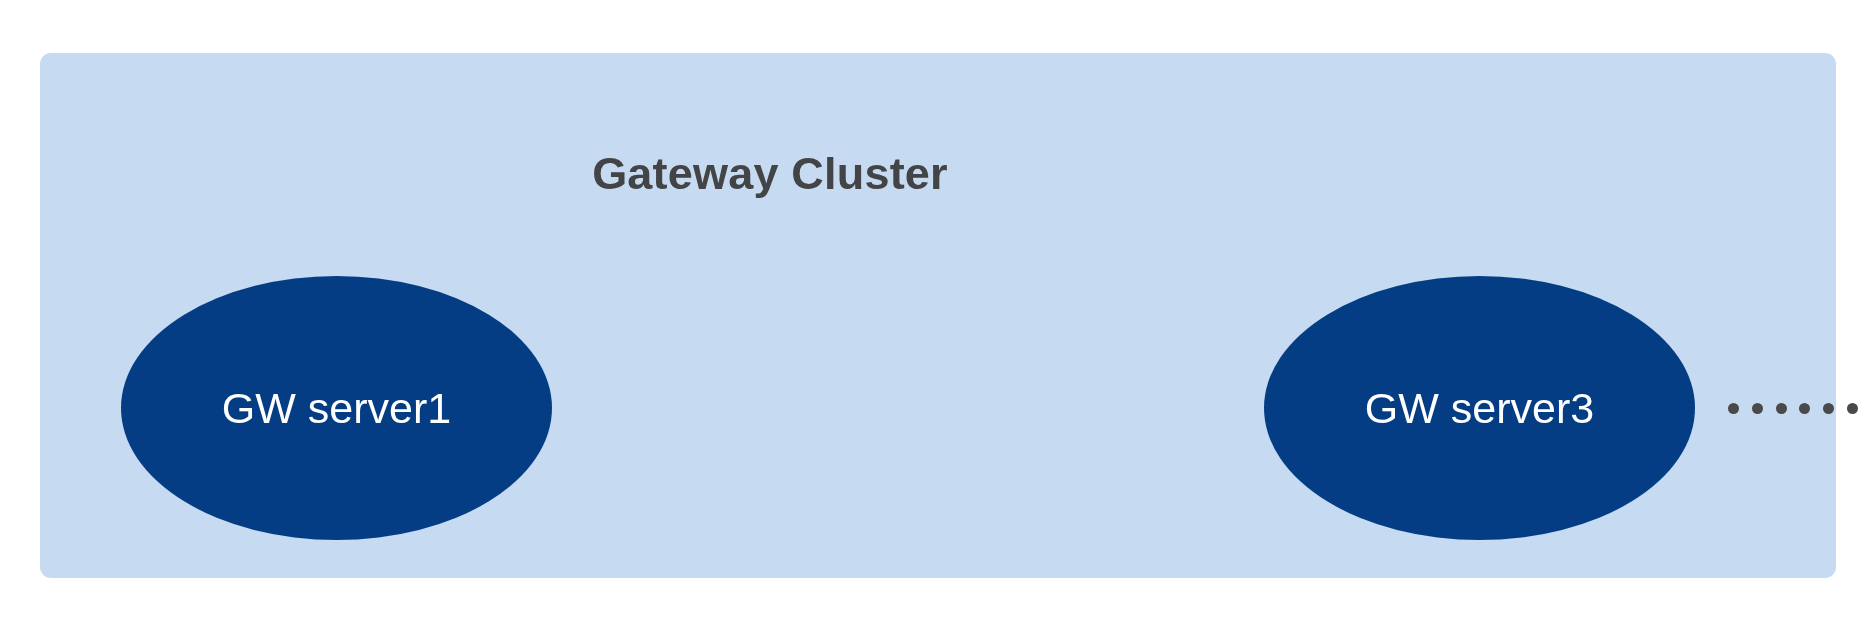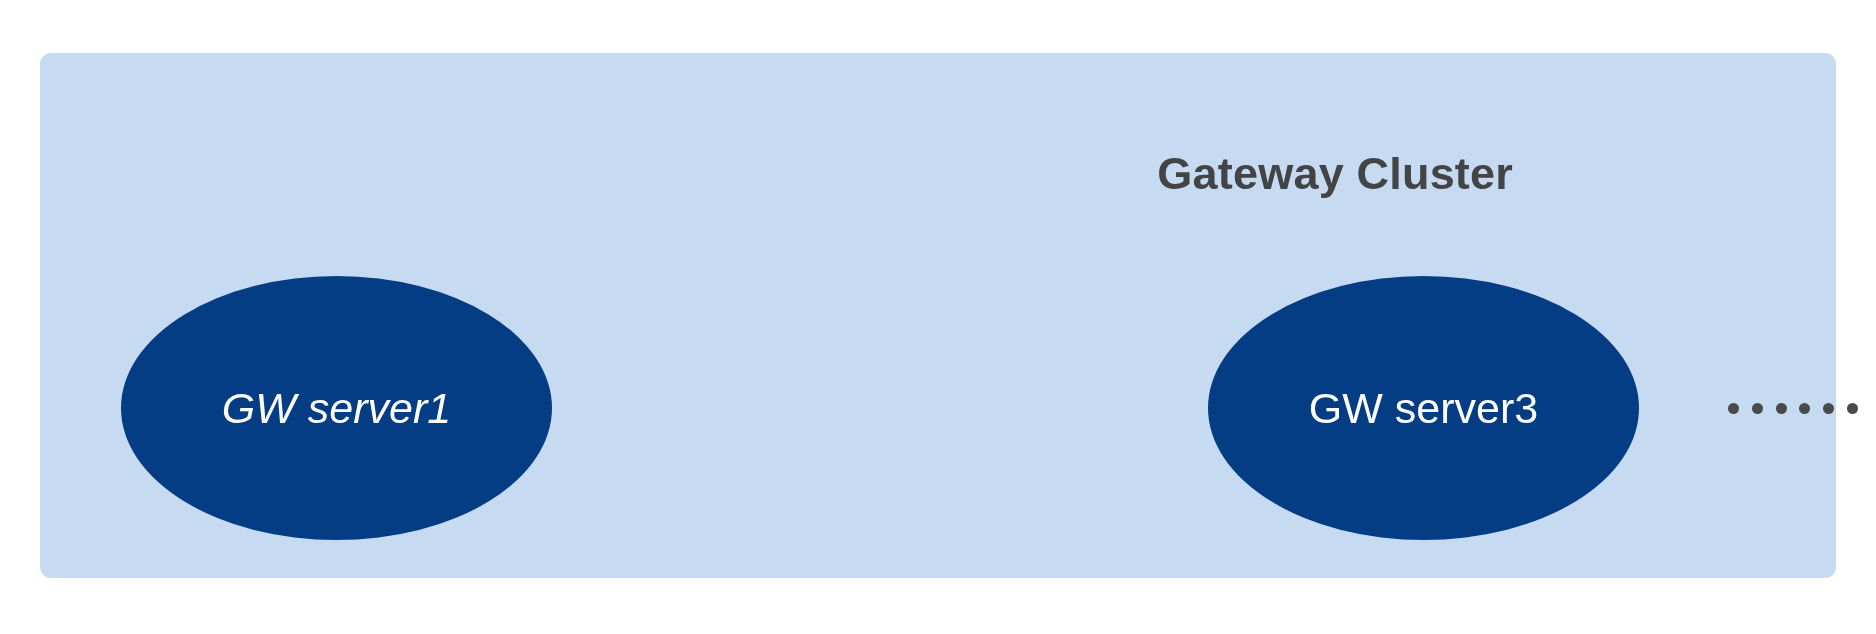--- a/index.html
+++ b/index.html
@@ -31,46 +31,45 @@
     border-radius: 11px;
     box-sizing: border-box;
   }
 
   
   .cluster-title {
     position: absolute;
     left: 0;
     top: 98px;
     width: 1460px;          
-    text-align: right;
+    text-align: center;
     font-size: 45px;
     font-weight: bold;
     color: #434445;
     letter-spacing: 0.2px;
     line-height: 1;
     white-space: nowrap;
-    padding-left: 13px;
   }
 
   
   .node {
     position: absolute;
     top: 223px;
     width: 431px;
     height: 264px;
     background: #053d85;
     border-radius: 50%;
     display: flex;
     align-items: center;
     justify-content: center;
     box-sizing: border-box;
   }
-  .node-1 { left: 81px; font-style: italic; }
+  .node-1 { left: 81px; }
   .node-2 { left: 634px; }
-  .node-3 { left: 1168px; }
+  .node-3 { left: 1224px; }
 
   .node-label {
     font-size: 43px;
     font-weight: normal;
     color: #ffffff;
     line-height: 1;
     white-space: nowrap;
     user-select: none;
   }
 

